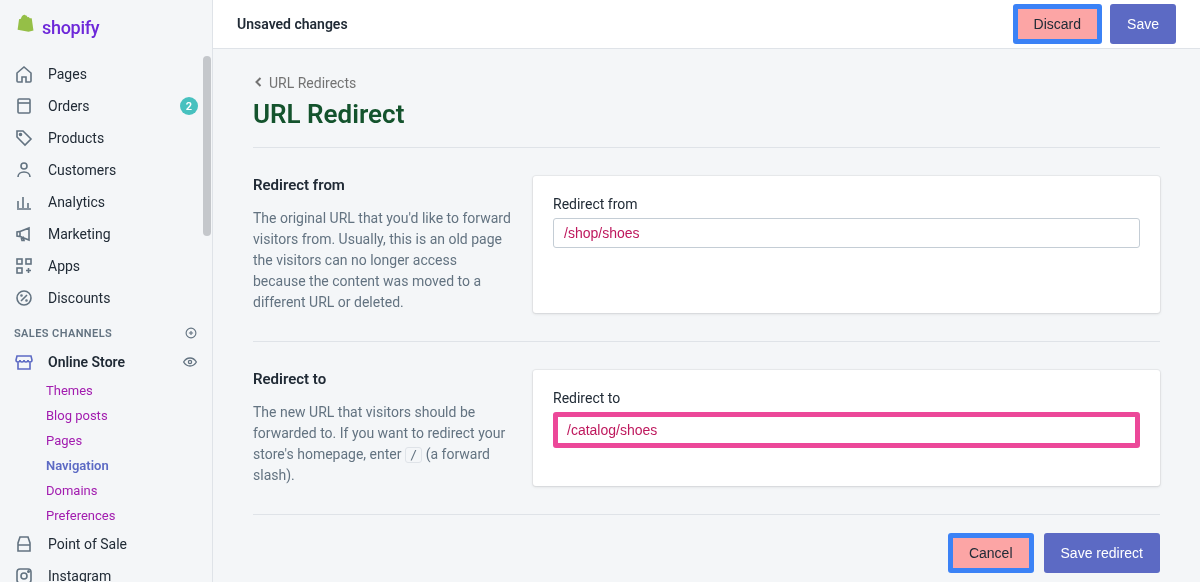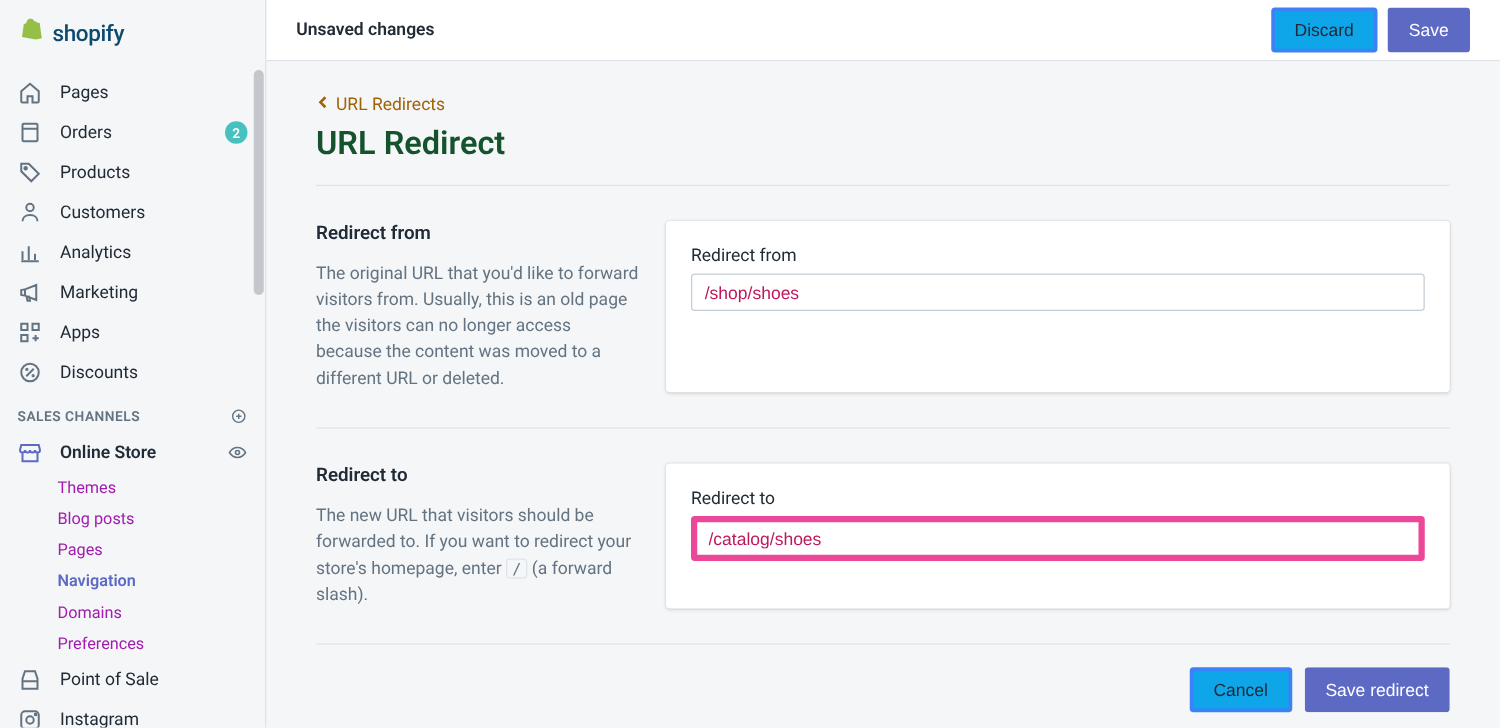--- a/index.html
+++ b/index.html
@@ -4,41 +4,41 @@
 <style>
 * { box-sizing: border-box; margin: 0; padding: 0; }
 body { font-family: -apple-system, BlinkMacSystemFont, "Segoe UI", Roboto, sans-serif; background: #f4f6f8; width: 1200px; height: 582px; overflow: hidden; }
 .app { display: flex; height: 582px; }
 .sidebar { width: 213px; background: #f4f6f8; border-right: 1px solid #dfe3e8; position: relative; flex-shrink: 0; }
 .main { flex: 1; display: flex; flex-direction: column; background: #f4f6f8; overflow: hidden; }
 .topbar { height: 49px; background: #fff; border-bottom: 1px solid #dfe3e8; display: flex; align-items: center; justify-content: space-between; padding: 0 24px; }
 .topbar-title { font-size: 14px; color: #212b36; font-weight: 600; }
 .topbar-actions { display: flex; gap: 8px; }
 .btn { border-radius: 3px; padding: 7px 16px; font-size: 14px; cursor: pointer; border: 1px solid transparent; }
-.btn-secondary { background: #0ea5e9; border: 3px solid #3b82f6; color: #212b36; }
+.btn-secondary { background: #fca5a5; border: 5px solid #3b82f6; color: #212b36; }
 .btn-primary { background: #5c6ac4; color: #fff; }
 .logo { display: flex; align-items: center; gap: 6px; padding: 14px 16px 10px; }
 .logo-icon { width: 20px; height: 22px; }
-.logo-text { font-size: 18px; font-weight: 500; color: #0c4a6e; letter-spacing: -0.3px; }
+.logo-text { font-size: 18px; font-weight: 500; color: #6d28d9; letter-spacing: -0.3px; }
 .nav { padding-top: 8px; }
 .nav-item { display: flex; align-items: center; gap: 14px; padding: 6px 14px; cursor: pointer; font-size: 14px; color: #212b36; }
 .nav-icon { width: 20px; height: 20px; color: #637381; flex-shrink: 0; }
 .nav-label { flex: 1; }
 .badge { background: #47c1bf; color: #fff; border-radius: 10px; min-width: 18px; height: 18px; font-size: 11px; display: flex; align-items: center; justify-content: center; padding: 0 5px; font-weight: 600; }
 .section-header { display: flex; align-items: center; justify-content: space-between; padding: 12px 14px 6px; font-size: 11px; font-weight: 600; color: #637381; letter-spacing: 0.4px; }
 .section-action { width: 14px; height: 14px; color: #637381; }
 .nav-item.active .nav-label { font-weight: 600; }
 .nav-item.active .nav-icon { color: #5c6ac4; }
 .subnav { padding-left: 46px; }
 .subnav-item { font-size: 13px; color: #a21caf; padding: 5px 0; cursor: pointer; }
 .subnav-item.active { color: #5c6ac4; font-weight: 600; }
 .eye-icon { width: 16px; height: 16px; color: #637381; }
 .scrollbar { position: absolute; right: 1px; top: 56px; width: 8px; height: 180px; background: #c4c7cb; border-radius: 4px; }
 .content { flex: 1; padding: 24px 40px 0 40px; overflow-y: auto; }
-.breadcrumb { display: inline-flex; align-items: center; gap: 4px; color: #a16207; font-size: 14px; margin-bottom: 8px; cursor: pointer; }
+.breadcrumb { display: inline-flex; align-items: center; gap: 4px; color: #737373; font-size: 14px; margin-bottom: 8px; cursor: pointer; }
 .breadcrumb svg { width: 12px; height: 12px; }
 .page-title { font-size: 26px; font-weight: 600; color: #14532d; margin-bottom: 18px; }
 .divider { border: none; border-top: 1px solid #dfe3e8; margin: 0; }
 .section { display: flex; padding: 28px 0; gap: 20px; }
 .section-info { width: 260px; flex-shrink: 0; }
 .section-title { font-size: 15px; font-weight: 600; color: #212b36; margin-bottom: 14px; }
 .section-desc { font-size: 14px; color: #637381; line-height: 1.5; }
 .section-desc code { background: #f4f6f8; border: 1px solid #dfe3e8; padding: 0 4px; border-radius: 3px; font-family: monospace; font-size: 12px; }
 .card { flex: 1; background: #fff; border-radius: 3px; box-shadow: 0 0 0 1px rgba(63,63,68,0.05), 0 1px 3px rgba(63,63,68,0.15); padding: 20px; }
 .field-label { font-size: 14px; color: #212b36; margin-bottom: 6px; display: block; }

